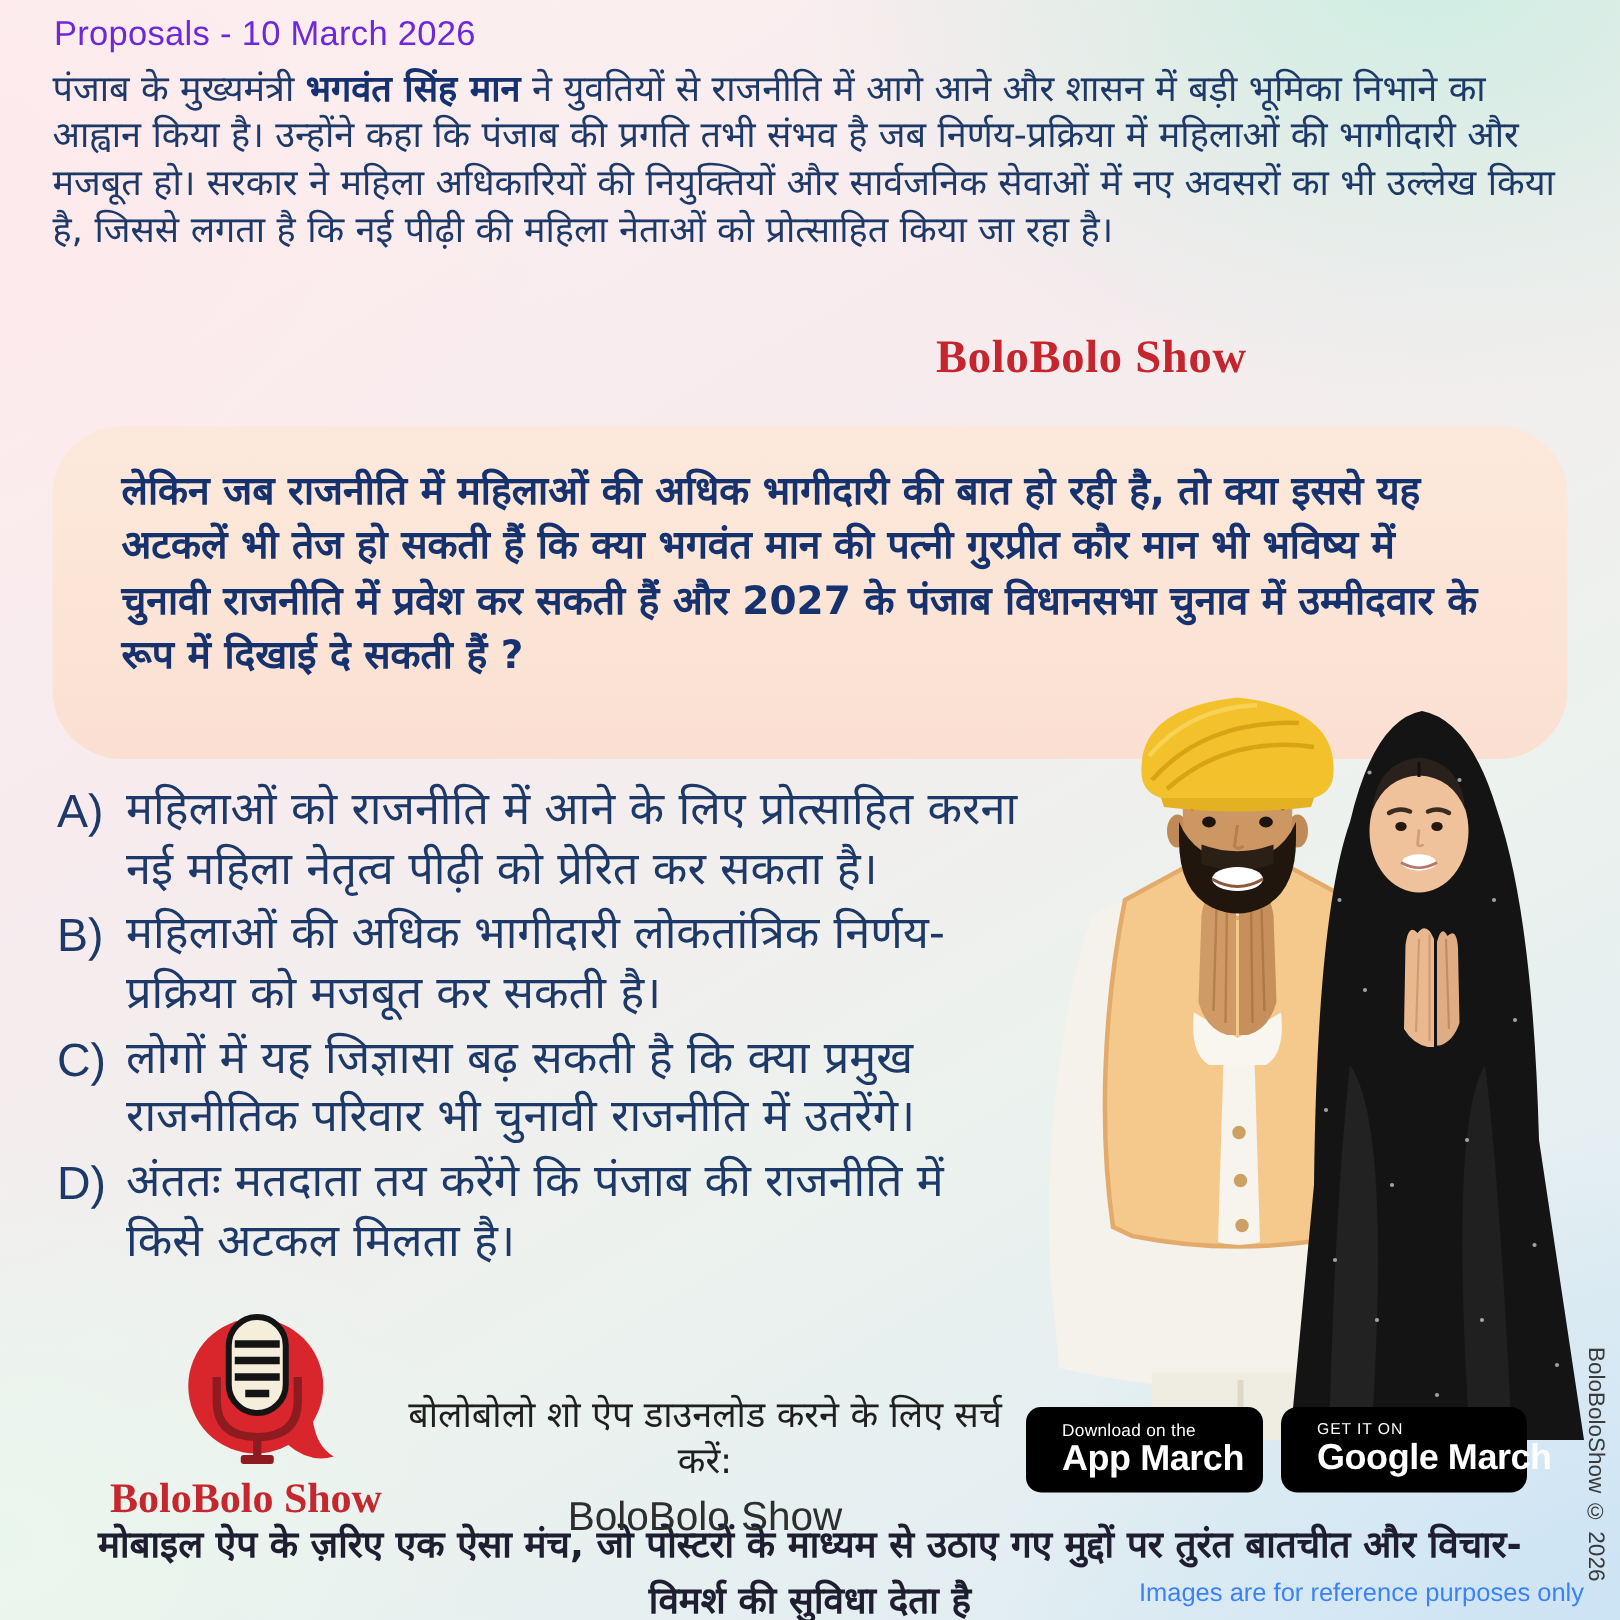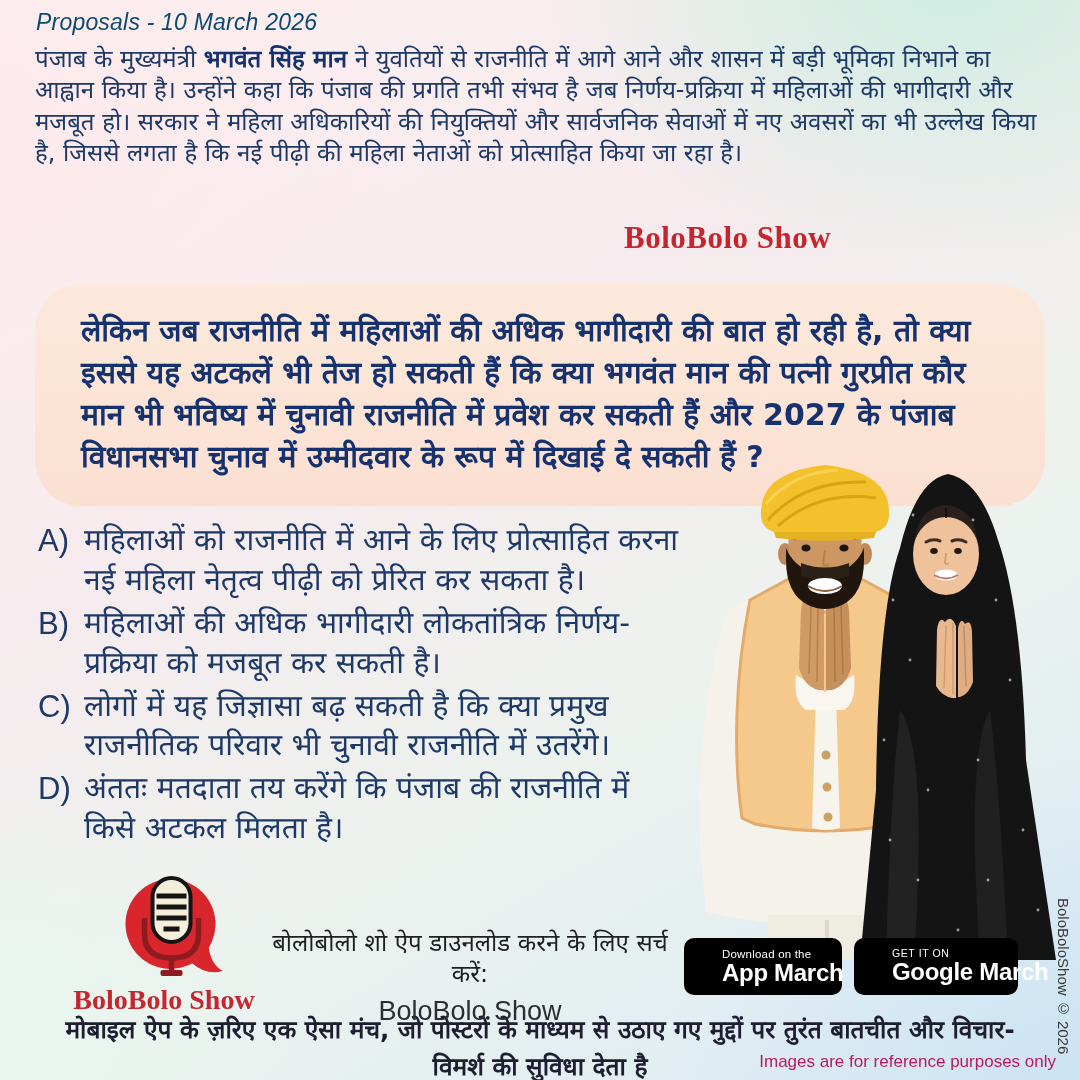--- a/index.html
+++ b/index.html
@@ -10,63 +10,63 @@
     background:
       radial-gradient(55% 38% at 88% -2%, #cdeee2 0%, rgba(205,238,226,0) 70%),
       radial-gradient(60% 45% at -5% 12%, #fde9ec 0%, rgba(253,233,236,0) 70%),
       radial-gradient(70% 55% at 105% 105%, #c9e2f4 0%, rgba(201,226,244,0) 65%),
       radial-gradient(50% 40% at 0% 95%, #e9f6ee 0%, rgba(233,246,238,0) 60%),
       linear-gradient(150deg, #fdf0f0 0%, #f7ebee 35%, #ecf2ee 65%, #dcebf5 100%);
   }
   .abs { position:absolute; }
 
   .header-label { left:36px; top:9px; font-family:"Liberation Sans",sans-serif;
-    font-size:23px; color:#0c4a6e; letter-spacing:.2px;font-style:italic; }
+    font-size:23px; color:#6d28d9; letter-spacing:.2px; }
 
   .intro { left:35px; top:44px; width:1016px; font-size:24px; line-height:1.31;
     color:#1d3968; font-weight:500; }
   .intro b { font-weight:700; color:#16326e; }
 
   .brand-inline { left:624px; top:220px; font-family:"Liberation Serif",serif;
     font-weight:700; font-size:31px; color:#c5252d; letter-spacing:.5px; }
 
   .question-box { left:35px; top:284px; width:1010px; height:222px;
     background:linear-gradient(180deg,#fce9db,#fbe0d2); border-radius:46px;
     padding:26px 60px 20px 46px; }
-  .question-box .q-text { font-size:30px; font-weight:700; color:#16326e; line-height:1.4; }
+  .question-box .q-text { font-size:26px; font-weight:700; color:#16326e; line-height:1.4; }
 
   .options { left:38px; top:520px; width:648px; color:#1d3968; font-size:30px; }
   .option { display:grid; grid-template-columns:46px 1fr; line-height:1.33; margin-bottom:3px; }
   .option .opt-label { font-family:"Liberation Sans",sans-serif; font-size:31px; }
 
   .couple { left:628px; top:460px; width:450px; height:500px; z-index:3; }
 
   .logo-wrap { left:88px; top:874px; width:170px; text-align:center; z-index:4; }
   .logo-text { margin-top:2px; font-family:"Liberation Serif",serif; font-weight:700;
     font-size:28px; color:#c4272e; white-space:nowrap; margin-left:-18px; }
 
   .download-block { left:262px; top:928px; width:416px; text-align:center; z-index:4; }
   .download-line1 { font-size:24px; font-weight:400; color:#1f1f1f; line-height:1.3; }
   .download-line2 { font-family:"Liberation Sans",sans-serif; font-size:27px; color:#2e2e2e; margin-top:6px; }
 
   .badge { height:57px; background:#000; border-radius:10px; display:flex; align-items:center;
-    padding:0 14px; gap:24px; z-index:5; cursor:pointer; }
+    padding:0 14px; gap:10px; z-index:5; cursor:pointer; }
   .badge-appstore { left:684px; top:938px; width:158px; }
-  .badge-googleplay { left:854px; top:938px; width:164px; }
+  .badge-googleplay { left:854px; top:938px; width:164px;border-radius:11px; }
   .badge .txt { display:flex; flex-direction:column; justify-content:center; color:#fff;
     font-family:"Liberation Sans",sans-serif; line-height:1.05; }
   .badge .small { font-size:11.5px; letter-spacing:.2px; }
   .badge .big { font-size:24px; font-weight:600; letter-spacing:-.3px; white-space:nowrap; }
   .badge-googleplay .small { text-transform:uppercase; font-size:10.5px; letter-spacing:.6px; }
 
   .footer { left:0; top:1012px; width:1080px; text-align:center; padding:0 40px;
     color:#1e1e30; font-weight:600; font-size:24.5px; line-height:1.5; z-index:2; }
 
   .disclaimer { right:24px; bottom:8px; font-family:"Liberation Sans",sans-serif;
-    font-size:17px; color:#be185d; z-index:6; }
+    font-size:17px; color:#3b82f6; z-index:6; }
 
   .copyright-vertical { right:8px; top:898px; writing-mode:vertical-rl;
     font-family:"Liberation Sans",sans-serif; font-size:15px; color:#3a3a3a; z-index:6; }
 </style>
 </head>
 <body>
 
 <div class="abs header-label">Proposals - 10 March 2026</div>
 
 <p class="abs intro"><span>पंजाब के मुख्यमंत्री </span><b>भगवंत सिंह मान</b><span> ने युवतियों से राजनीति में आगे आने और शासन में बड़ी भूमिका निभाने का आह्वान किया है। उन्होंने कहा कि पंजाब की प्रगति तभी संभव है जब निर्णय-प्रक्रिया में महिलाओं की भागीदारी और मजबूत हो। सरकार ने महिला अधिकारियों की नियुक्तियों और सार्वजनिक सेवाओं में नए अवसरों का भी उल्लेख किया है, जिससे लगता है कि नई पीढ़ी की महिला नेताओं को प्रोत्साहित किया जा रहा है।</span></p>

